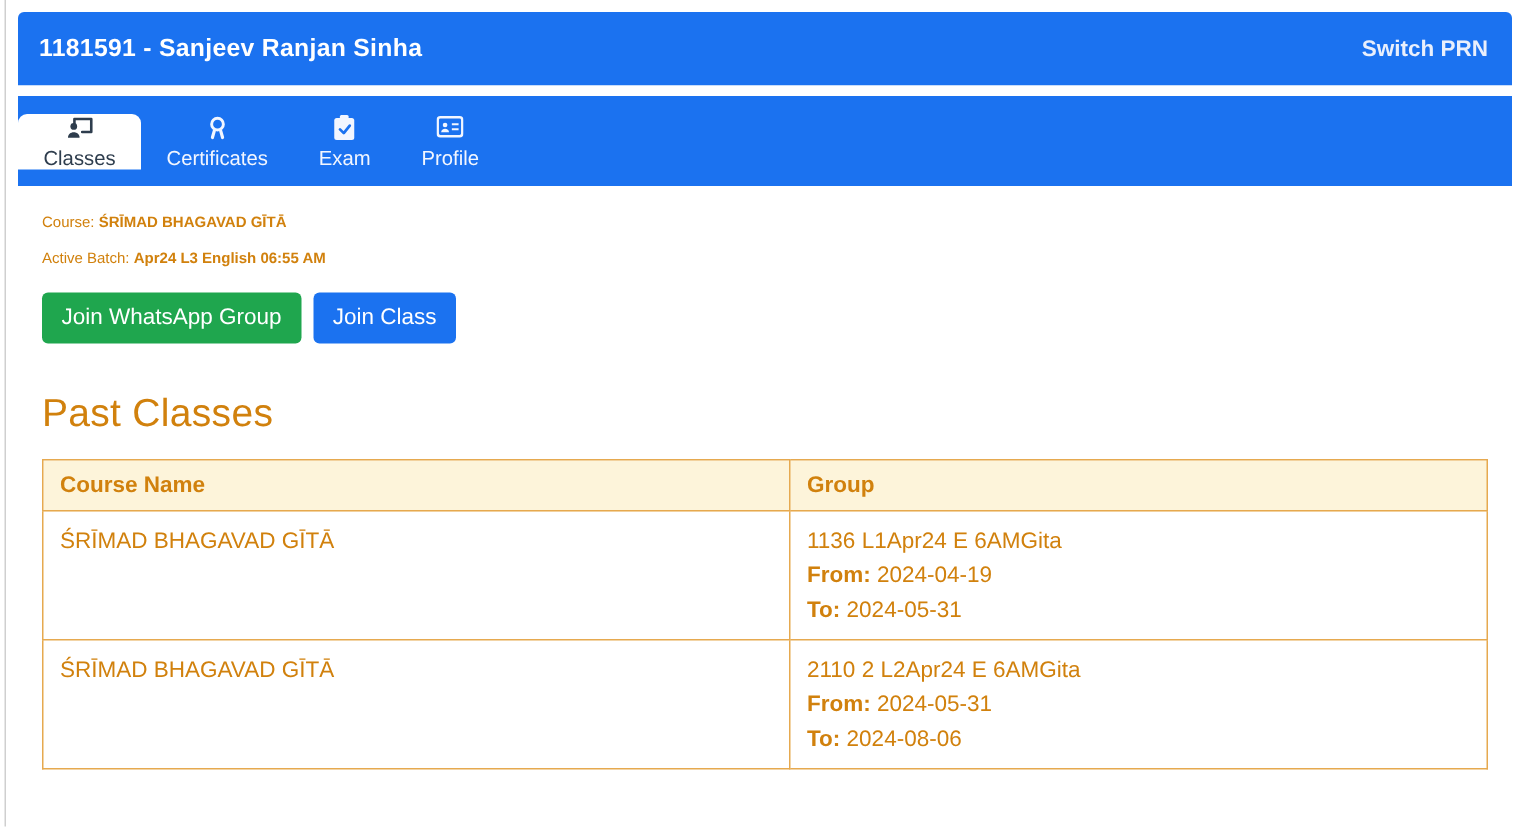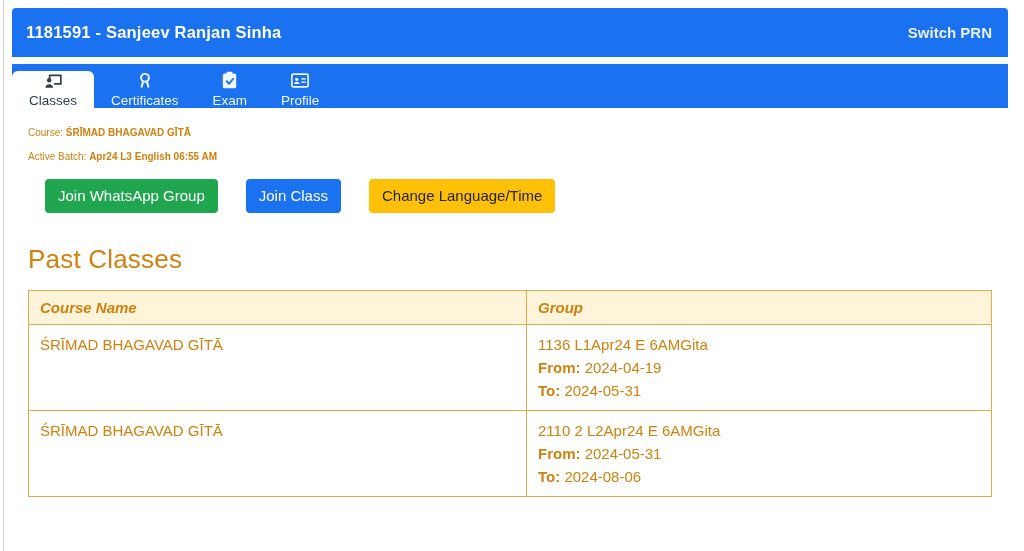--- a/index.html
+++ b/index.html
@@ -25,53 +25,53 @@
   .topbar{
     height:49px;background:var(--blue);border-radius:4px 4px 0 0;
     display:flex;align-items:center;justify-content:space-between;
     padding:0 16px 0 14px;
   }
   .topbar .title{color:#ffffff;font-weight:bold;font-size:16.5px;letter-spacing:.2px;}
   .topbar .switch{color:#e9effc;font-weight:bold;font-size:15px;cursor:pointer;}
 
   
   .tab-gap{height:7px;background:#ffffff;}
-  .tabbar{background:var(--blue);height:44px;display:flex;align-items:flex-end;}
+  .tabbar{background:var(--blue);height:60px;display:flex;align-items:center;}
   .tab{
     display:flex;flex-direction:column;align-items:center;justify-content:center;gap:4px;
     padding:0 17px;color:#f2f6ff;font-size:13.5px;cursor:pointer;min-width:62px;
   }
   .tab.active{background:#ffffff;color:var(--active-tab-text);border-radius:6px 6px 0 0;}
   .ticon{height:18px;display:flex;align-items:center;justify-content:center;}
 
   
   .content{padding:19px 16px 0 16px;}
   .info-line{color:var(--orange);font-size:10px;margin:0 0 13px 0;}
   .info-line b{font-weight:bold;}
 
-  .btn-row{display:flex;gap:28px;margin-top:17px;margin-left:17px;}
+  .btn-row{display:flex;gap:8px;margin-top:17px;}
   .btn{
     border:none;border-radius:4px;padding:8px 13px;font-size:15px;cursor:pointer;
     font-family:inherit;line-height:1.2;
   }
   .btn-green{background:var(--green);color:#ffffff;}
   .btn-blue{background:var(--blue);color:#ffffff;}
   .btn-yellow{background:var(--yellow);color:#262626;}
   .btn-gap{margin-left:5px;}
 
   .section-title{
     color:var(--orange);font-size:26px;font-weight:500;margin:31px 0 15px 0;letter-spacing:.2px;
   }
 
   table.past{border-collapse:collapse;width:100%;}
   table.past th,table.past td{
     border:1px solid var(--tbl-border);text-align:left;vertical-align:top;
     color:var(--orange);font-size:15px;padding:8px 11px;
   }
-  table.past th{background:var(--tbl-head-bg);font-weight:bold;font-style:italic;}
+  table.past th{background:var(--tbl-head-bg);font-weight:bold;}
   table.past td{line-height:23px;}
   col.c1{width:498px;}
   .grp b{font-weight:bold;}
 </style>
 </head>
 <body>
 
 <div class="viewport-edge"></div>
 
 <div class="app">
@@ -129,21 +129,20 @@
   </div>
 
   <div class="content">
 
     <p class="info-line"><span>Course: </span><b>ŚRĪMAD BHAGAVAD GĪTĀ</b></p>
     <p class="info-line"><span>Active Batch: </span><b>Apr24 L3 English 06:55 AM</b></p>
 
     <div class="btn-row">
       <button class="btn btn-green">Join WhatsApp Group</button>
       <button class="btn btn-blue">Join Class</button>
-      <button class="btn btn-yellow">Change Language/Time</button>
     </div>
 
     <h2 class="section-title">Past Classes</h2>
 
     <table class="past">
       <colgroup>
           <col class="c1">
           <col>
         </colgroup>
       <thead>

